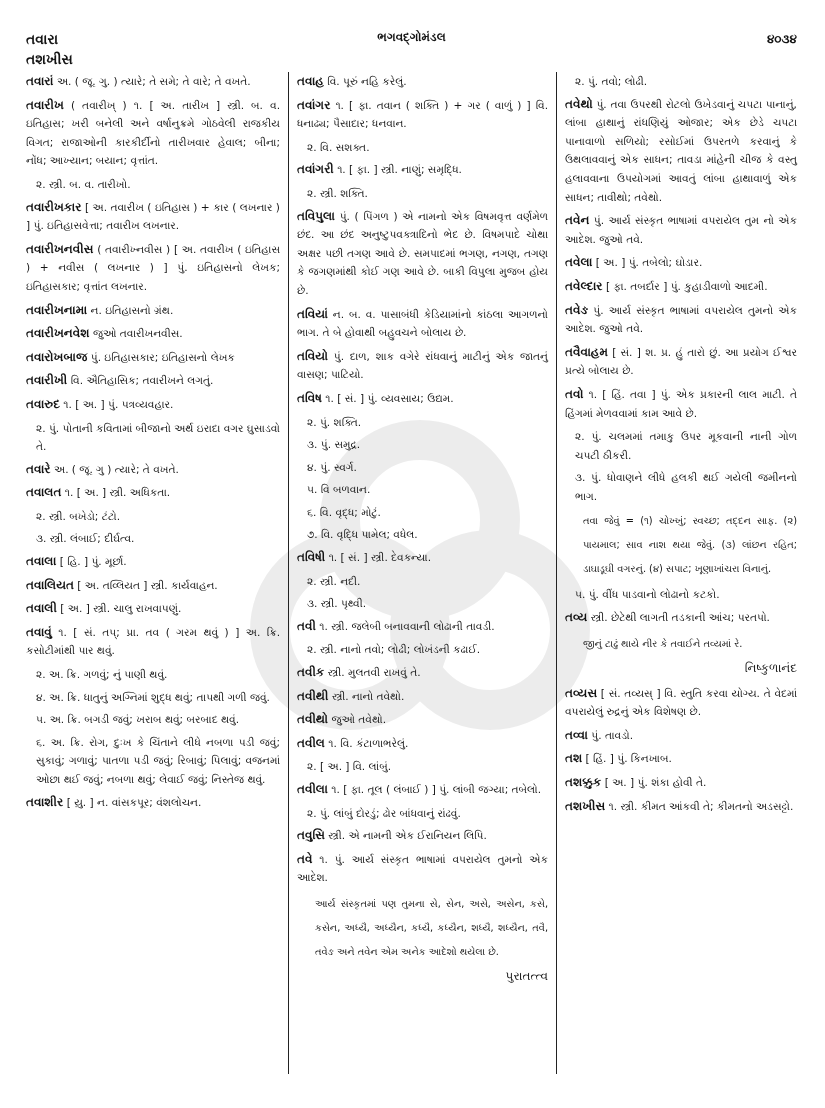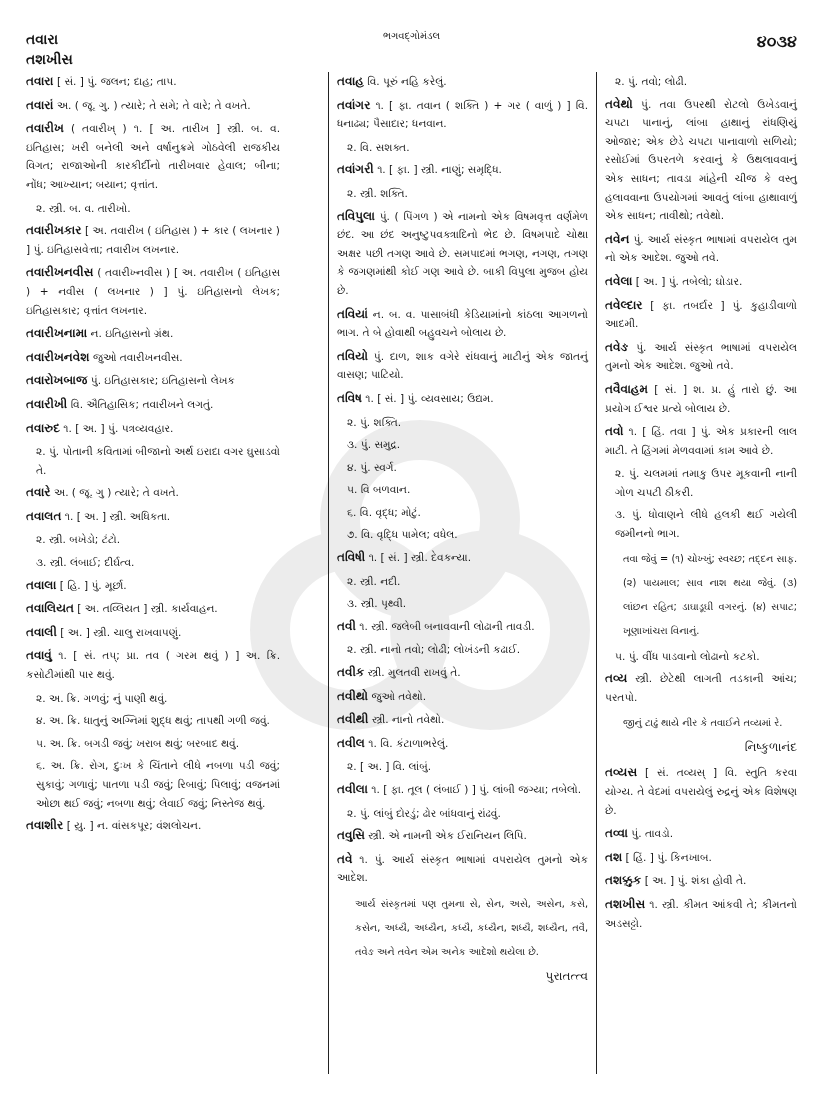--- a/index.html
+++ b/index.html
@@ -14,35 +14,35 @@
   .header {
     position: absolute; left: 26px; right: 28px; top: 30px; height: 44px;
   }
   .guide-first, .guide-last {
     position: absolute; left: 0; font-weight: bold; font-size: 14px; line-height: 18px;
   }
   .guide-first { top: 0; }
   .guide-last { top: 20px; }
   .running-title {
     position: absolute; left: 0; right: 0; top: 0; text-align: center;
-    font-weight: normal; font-size: 10px;
+    font-weight: bold; font-size: 12px;
   }
   .page-number {
-    position: absolute; right: 0; top: 2px; font-weight: bold; font-size: 16px;
+    position: absolute; right: 0; top: 2px; font-weight: bold; font-size: 12px;
   }
   .columns {
     position: absolute; top: 72px; left: 22px; right: 20px; bottom: 34px;
     display: flex;
   }
   .col {
     box-sizing: border-box; padding: 0 8px; overflow: hidden;
     font-size: 10.6px; line-height: 18.6px;
   }
   .col-1 { width: 266px; padding-left: 4px; }
-  .col-2 { width: 268px; border-left: 1.5px solid #222; margin-left: 40px; }
+  .col-2 { width: 268px; border-left: 1.5px solid #222; }
   .col-3 { flex: 1; border-left: 1.5px solid #222; }
   .entry { margin: 0 0 5px 0; text-align: justify; }
   .entry .hw { font-weight: bold; font-size: 12px; }
   .entry .body { }
   .sense { margin: 0 0 4px 10px; text-align: justify; }
   .quote {
     margin: 0 0 4px 18px; font-size: 9.8px; line-height: 24px; text-align: justify;
   }
   .quote .src { display: block; text-align: right; font-size: 12px; }
 </style>
@@ -57,21 +57,20 @@
 
 <div class="header">
   <div class="guide-first">તવારા</div>
   <div class="guide-last">તશખીસ</div>
   <div class="running-title">ભગવદ્ગોમંડલ</div>
   <div class="page-number">૪૦૩૪</div>
 </div>
 
 <div class="columns">
   <div class="col col-1">
-      <p class="entry"><span class="hw">તવારા</span> <span class="body">[ સં. ] પું. જલન; દાહ; તાપ.</span></p>
       <p class="entry"><span class="hw">તવારાં</span> <span class="body">અ. ( જૂ. ગુ. ) ત્યારે; તે સમે; તે વારે; તે વખતે.</span></p>
       <p class="entry"><span class="hw">તવારીખ</span> <span class="body">( તવારીખ્ ) ૧. [ અ. તારીખ ] સ્ત્રી. બ. વ. ઇતિહાસ; ખરી બનેલી અને વર્ષાનુક્રમે ગોઠવેલી રાજકીય વિગત; રાજાઓની કારકીર્દીનો તારીખવાર હેવાલ; બીના; નોંધ; આખ્યાન; બયાન; વૃત્તાંત.</span></p>
       <p class="sense">૨. સ્ત્રી. બ. વ. તારીખો.</p>
       <p class="entry"><span class="hw">તવારીખકાર</span> <span class="body">[ અ. તવારીખ ( ઇતિહાસ ) + કાર ( લખનાર ) ] પું. ઇતિહાસવેત્તા; તવારીખ લખનાર.</span></p>
       <p class="entry"><span class="hw">તવારીખનવીસ</span> <span class="body">( તવારીખ્નવીસ ) [ અ. તવારીખ ( ઇતિહાસ ) + નવીસ ( લખનાર ) ] પું. ઇતિહાસનો લેખક; ઇતિહાસકાર; વૃત્તાંત લખનાર.</span></p>
       <p class="entry"><span class="hw">તવારીખનામા</span> <span class="body">ન. ઇતિહાસનો ગ્રંથ.</span></p>
       <p class="entry"><span class="hw">તવારીખનવેશ</span> <span class="body">જુઓ તવારીખનવીસ.</span></p>
       <p class="entry"><span class="hw">તવારોખબાજ</span> <span class="body">પું. ઇતિહાસકાર; ઇતિહાસનો લેખક</span></p>
       <p class="entry"><span class="hw">તવારીખી</span> <span class="body">વિ. ઐતિહાસિક; તવારીખને લગતું.</span></p>
       <p class="entry"><span class="hw">તવારુદ</span> <span class="body">૧. [ અ. ] પું. પત્રવ્યવહાર.</span></p>
@@ -105,22 +104,22 @@
       <p class="sense">૪. પું. સ્વર્ગ.</p>
       <p class="sense">૫. વિ બળવાન.</p>
       <p class="sense">૬. વિ. વૃદ્ધ; મોટું.</p>
       <p class="sense">૭. વિ. વૃદ્ધિ પામેલ; વધેલ.</p>
       <p class="entry"><span class="hw">તવિષી</span> <span class="body">૧. [ સં. ] સ્ત્રી. દેવકન્યા.</span></p>
       <p class="sense">૨. સ્ત્રી. નદી.</p>
       <p class="sense">૩. સ્ત્રી. પૃથ્વી.</p>
       <p class="entry"><span class="hw">તવી</span> <span class="body">૧. સ્ત્રી. જલેબી બનાવવાની લોઢાની તાવડી.</span></p>
       <p class="sense">૨. સ્ત્રી. નાનો તવો; લોઢી; લોખંડની કઢાઈ.</p>
       <p class="entry"><span class="hw">તવીક</span> <span class="body">સ્ત્રી. મુલતવી રાખવું તે.</span></p>
+      <p class="entry"><span class="hw">તવીથી</span> <span class="body">સ્ત્રી. નાનો તવેથો.</span></p>
       <p class="entry"><span class="hw">તવીથો</span> <span class="body">જુઓ તવેથો.</span></p>
-      <p class="entry"><span class="hw">તવીથી</span> <span class="body">સ્ત્રી. નાનો તવેથો.</span></p>
       <p class="entry"><span class="hw">તવીલ</span> <span class="body">૧. વિ. કંટાળાભરેલું.</span></p>
       <p class="sense">૨. [ અ. ] વિ. લાંબું.</p>
       <p class="entry"><span class="hw">તવીલા</span> <span class="body">૧. [ ફા. તૂલ ( લંબાઈ ) ] પું. લાંબી જગ્યા; તબેલો.</span></p>
       <p class="sense">૨. પું. લાંબું દોરડું; ઢોર બાંધવાનું રાંઢવું.</p>
       <p class="entry"><span class="hw">તવુસિ</span> <span class="body">સ્ત્રી. એ નામની એક ઈરાનિયન લિપિ.</span></p>
       <p class="entry"><span class="hw">તવે</span> <span class="body">૧. પું. આર્ય સંસ્કૃત ભાષામાં વપરાયેલ તુમનો એક આદેશ.</span></p>
       <p class="quote"><span>આર્ય સંસ્કૃતમાં પણ તુમના સે, સેન, અસે, અસેન, કસે, કસેન, અધ્યૈ, અધ્યૈન, કધ્યૈ, કધ્યૈન, શધ્યૈ, શધ્યૈન, તવૈ, તવેઙ અને તવેન એમ અનેક આદેશો થયેલા છે.</span><span class="src">પુરાતત્ત્વ</span></p>
     </div>
   <div class="col col-3">
       <p class="sense">૨. પું. તવો; લોઢી.</p>

